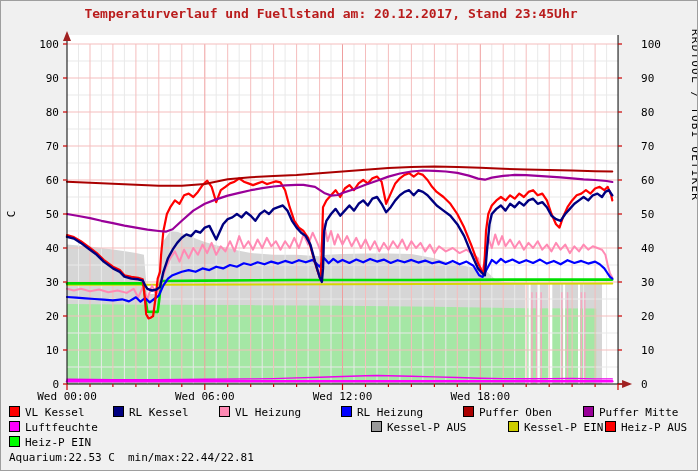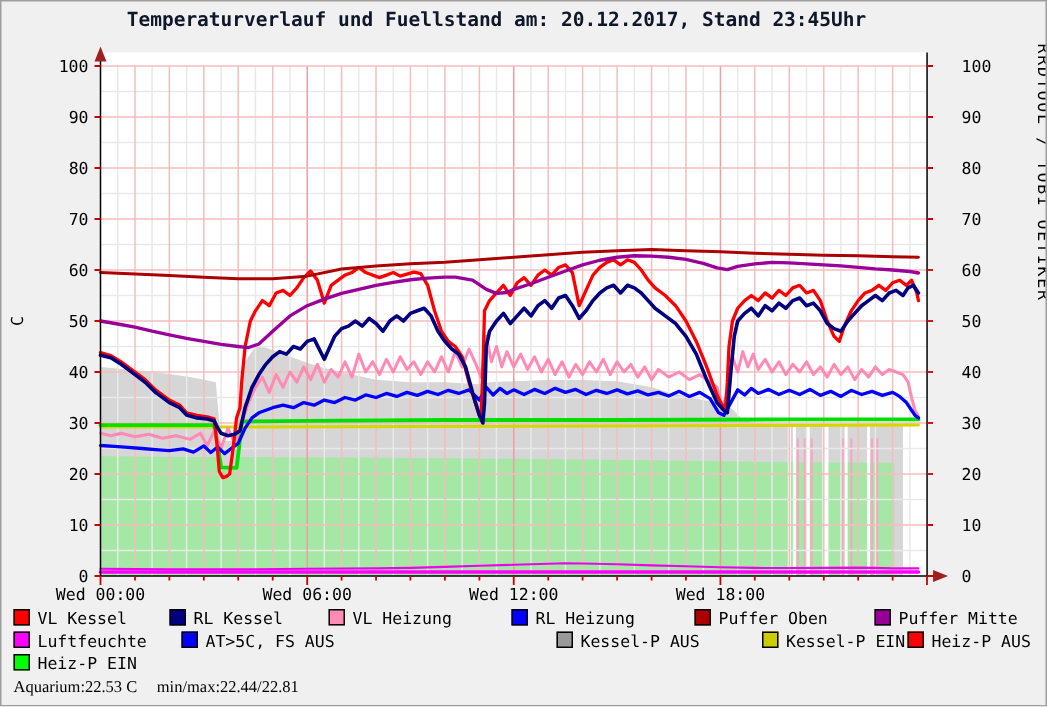--- a/index.html
+++ b/index.html
@@ -7,32 +7,32 @@
     position:relative;
     width:698px;height:471px;
     background:#f0f0f0;
     border:1px solid #9e9e9e;
     box-sizing:border-box;
     font-family:"DejaVu Sans Mono","Liberation Mono",monospace;
     overflow:hidden;
   }
   .title{
     position:absolute;top:5px;left:20px;width:620px;
-    text-align:center;font-size:13px;font-weight:bold;color:#0f172a;
+    text-align:center;font-size:13px;font-weight:bold;color:#b91c1c;
     white-space:pre;
   }
   #chart{position:absolute;top:0;left:0;}
   svg text{font-family:"DejaVu Sans Mono","Liberation Mono",monospace;font-size:11px;fill:#000;}
   .legend{position:absolute;left:0;top:402px;width:698px;height:66px;font-size:11px;color:#000;}
   .lrow{position:absolute;left:0;width:698px;height:15px;}
   .litem{position:absolute;white-space:pre;}
   .sw{display:inline-block;width:9px;height:9px;border:1px solid #000;margin-right:5px;vertical-align:-1px;}
   .stats{position:absolute;left:112px;top:0;white-space:pre;}
   .stats span{margin-right:26px;}
-  .row4 span{margin-right:13px;white-space:pre;font-family:Liberation Serif, serif;}
+  .row4 span{margin-right:13px;white-space:pre;}
 </style>
 </head>
 <body>
 
 <div class="frame">
   <div class="title">Temperaturverlauf und Fuellstand am: 20.12.2017, Stand 23:45Uhr</div>
   <svg id="chart" width="698" height="402">
       <rect x="66" y="34" width="551.04" height="349" fill="#ffffff"></rect>
       <g>
         <polygon points="66.0,243.6 89.0,245.6 111.9,248.4 125.7,250.4 134.9,252.1 142.9,253.8 145.2,281.0 147.5,292.9 155.5,292.9 159.0,260.6 162.4,240.2 169.3,230.0 176.2,230.7 185.4,234.1 194.6,237.5 203.8,240.9 215.2,244.3 226.7,247.0 238.2,249.7 249.7,252.1 272.6,253.8 295.6,253.8 318.6,255.2 325.4,253.8 341.5,253.1 364.5,252.4 387.4,252.4 410.4,253.1 433.4,257.2 444.8,260.6 456.3,263.3 467.8,265.7 479.3,267.4 486.2,270.8 493.1,277.6 502.2,281.0 525.2,281.7 548.2,281.7 571.1,281.7 594.1,281.7 601.0,281.7 601.0,383 66.0,383" fill="#d6d6d6"></polygon>
@@ -221,21 +221,20 @@
     <div class="lrow" id="lrow1" style="top:3px">
         <span class="litem" style="left: 8px;"><span class="sw" style="background: rgb(255, 0, 0);"></span><span>VL Kessel</span></span>
         <span class="litem" style="left: 112px;"><span class="sw" style="background: rgb(0, 0, 128);"></span><span>RL Kessel</span></span>
         <span class="litem" style="left: 218px;"><span class="sw" style="background: rgb(255, 138, 180);"></span><span>VL Heizung</span></span>
         <span class="litem" style="left: 340px;"><span class="sw" style="background: rgb(0, 0, 255);"></span><span>RL Heizung</span></span>
         <span class="litem" style="left: 462px;"><span class="sw" style="background: rgb(170, 0, 0);"></span><span>Puffer Oben</span></span>
         <span class="litem" style="left: 582px;"><span class="sw" style="background: rgb(153, 0, 153);"></span><span>Puffer Mitte</span></span>
       </div>
     <div class="lrow" id="lrow2" style="top:18px">
         <span class="litem" style="left: 8px;"><span class="sw" style="background: rgb(255, 0, 255);"></span><span>Luftfeuchte</span></span>
-        <span class="litem" style="left: 120px;"><span class="sw" style="background: rgb(0, 0, 255);"></span><span>AT&gt;5C, FS AUS</span></span>
         <span class="litem" style="left: 370px;"><span class="sw" style="background: rgb(153, 153, 153);"></span><span>Kessel-P AUS</span></span>
         <span class="litem" style="left: 484px; margin-left: 23px;"><span class="sw" style="background: rgb(204, 204, 0);"></span><span>Kessel-P EIN</span></span>
         <span class="litem" style="left: 604px;"><span class="sw" style="background: rgb(255, 0, 0);"></span><span>Heiz-P AUS</span></span>
       </div>
     <div class="lrow" id="lrow3" style="top:33px">
     <span class="litem" style="left: 8px;"><span class="sw" style="background: rgb(0, 255, 0);"></span><span>Heiz-P EIN</span></span>
       </div>
     <div class="lrow row4" style="top:48px;left:8px">
       <span>Aquarium:22.53 C</span><span>min/max:22.44/22.81</span>
     </div>

